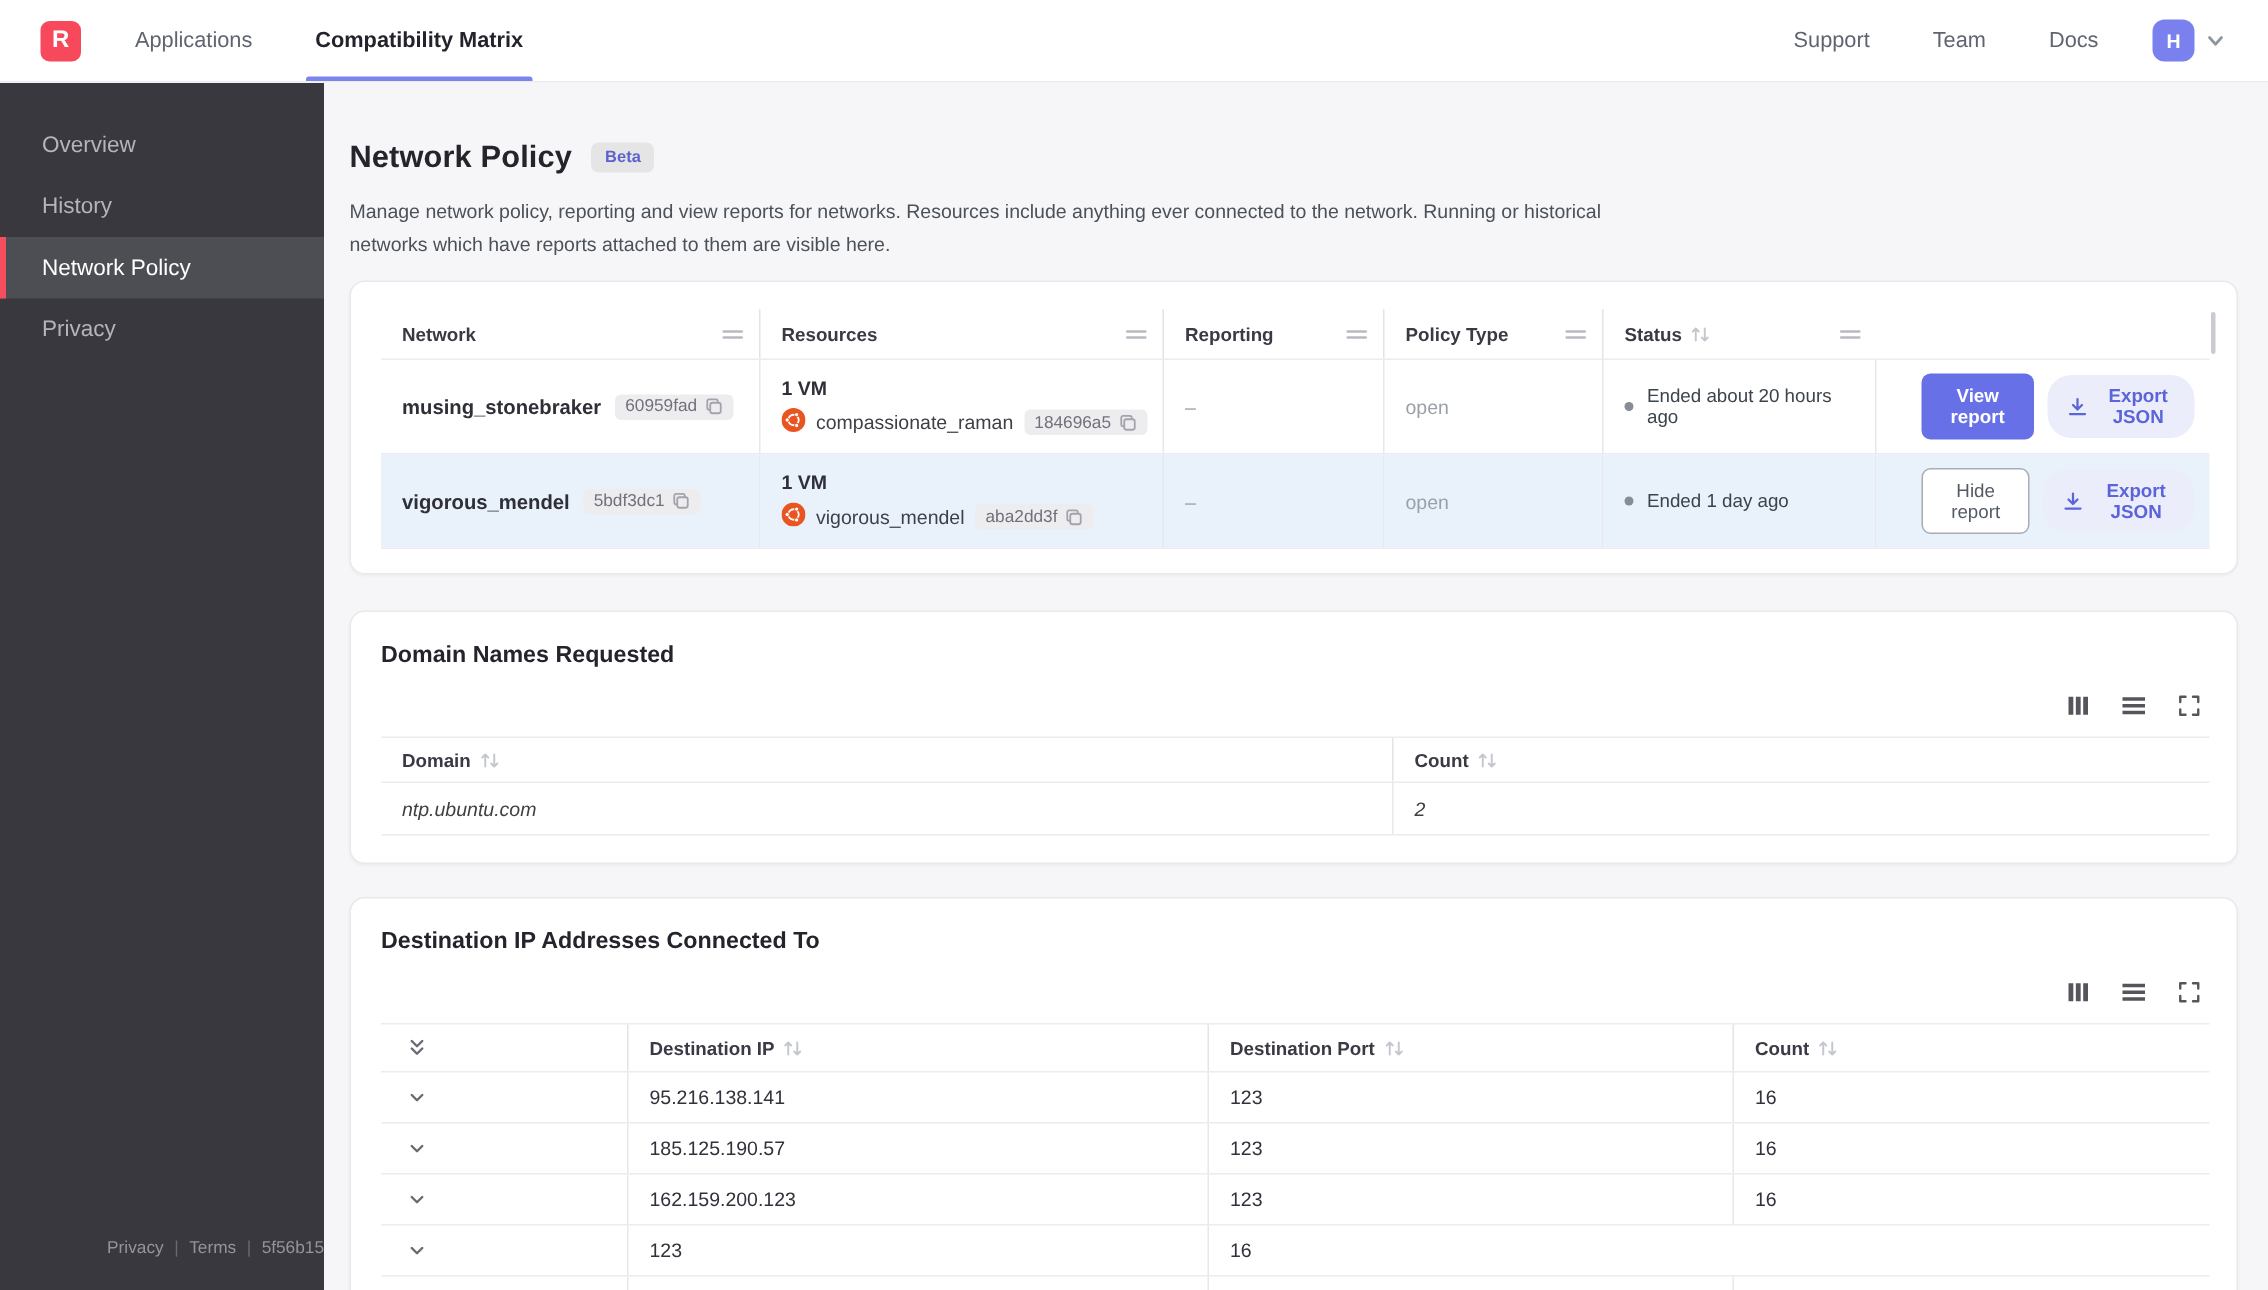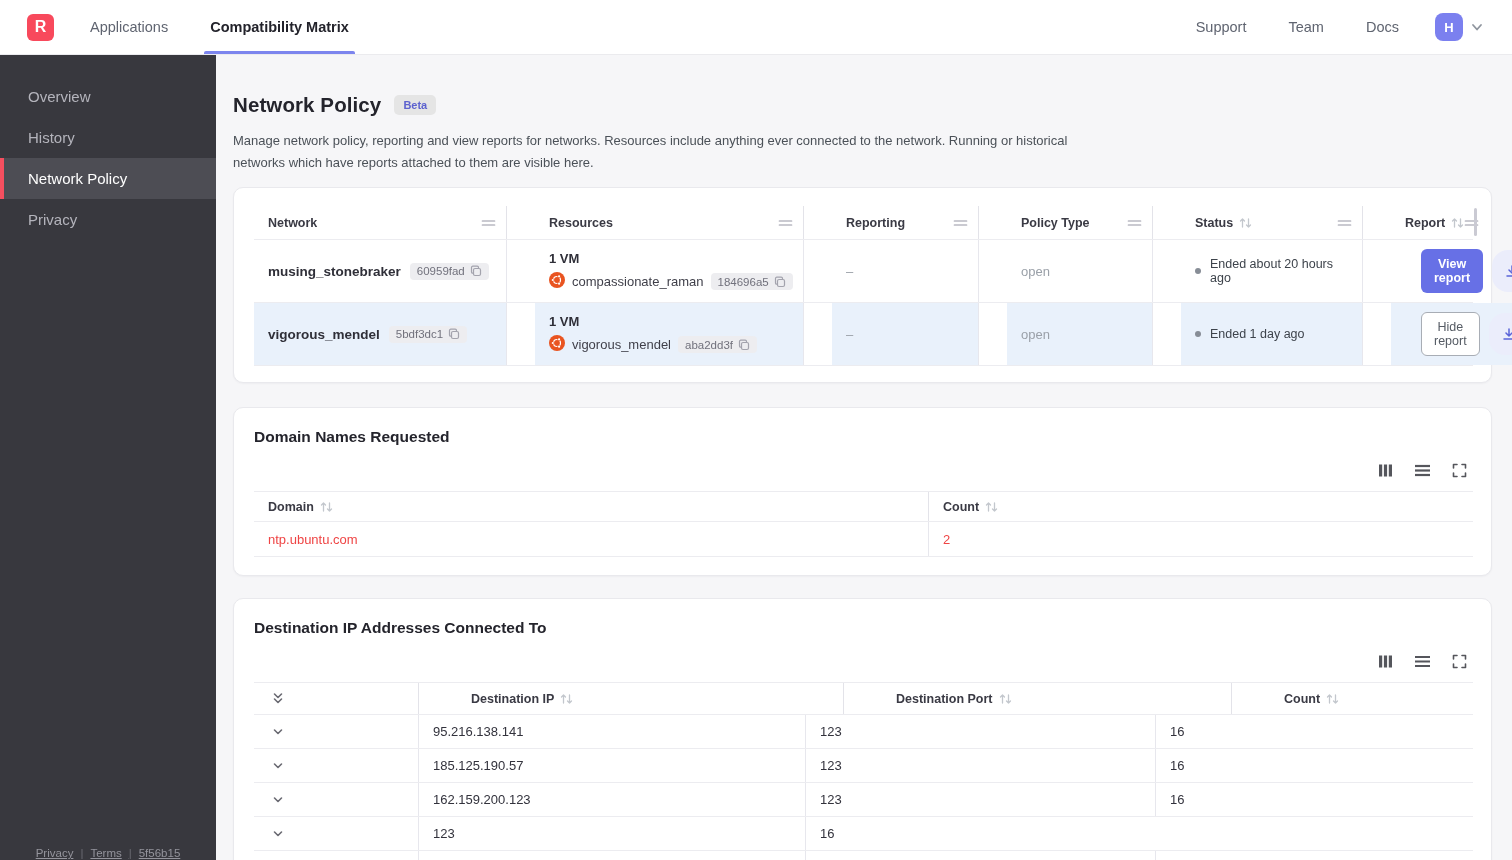--- a/index.html
+++ b/index.html
@@ -24,22 +24,22 @@
     font-size:13px; font-weight:700; display:flex; align-items:center; justify-content:center;
     margin-left:36px; cursor:pointer; }
   .avatar-chevron { margin-left:7px; color:#8f959e; display:flex; cursor:pointer; }
 
   
   .sidebar { position:fixed; top:55px; left:0; width:216px; height:805px; background:#38383e; z-index:10; }
   .side-items { padding-top:21px; }
   .side-item { height:41px; display:flex; align-items:center; padding-left:28px;
     font-size:15px; color:#b4b4bc; cursor:pointer; }
   .side-item.active { background:#4d4d54; color:#fff; border-left:4px solid #f54f5f; padding-left:24px; }
-  .side-footer { position:absolute; bottom:1px; width:100%; text-align:center;
-    font-size:11.5px; color:#94949c;text-decoration:underline; }
+  .side-footer { position:absolute; bottom:22px; width:100%; text-align:right;
+    font-size:11.5px; color:#94949c; }
   .side-footer .sep { margin:0 7px; color:#6a6a72; }
 
   
   .main { margin-left:216px; padding:38px 20px 0 17px; margin-top:55px; }
   .page-head { display:flex; align-items:center; gap:13px; }
   .page-title { font-size:20.5px; font-weight:700; color:#24242c; letter-spacing:.1px; }
   .beta-badge { background:#e5e5e5; color:#5d62cf; font-size:11px; font-weight:600;
     padding:4px 9px; border-radius:5px; }
   .page-desc { margin-top:13px; font-size:13px; line-height:1.66; color:#4b5158; max-width:880px; }
 
@@ -50,21 +50,21 @@
   .card3 { margin-top:22px; padding:20px 18px 18px 20px; height:300px; overflow:hidden; }
   .card-title { font-size:15.5px; font-weight:700; color:#24242c; }
 
   
   .eq-icon { color:#b9b9c2; display:flex; cursor:pointer; }
   .sort-icon { color:#c3c7cd; display:flex; margin-left:6px; }
   .hcell-label { font-size:12.5px; font-weight:700; color:#3a3a44; }
 
   
   .t1 { position:relative; }
-  .t1-row { display:grid; grid-template-columns:253px 269px 147px 146px 182px 1fr;gap:28px; }
+  .t1-row { display:grid; grid-template-columns:253px 269px 147px 146px 182px 1fr; }
   .t1-hcell { height:33px; display:flex; align-items:center; justify-content:space-between;
     padding:0 10px 0 14px; border-right:1px solid #e3e3e9; }
   .t1-hcell:last-child { border-right:none; }
   .t1-hcell .left { display:flex; align-items:center; }
   .t1-body .t1-row { border-top:1px solid #ececf0; }
   .t1-body .t1-row:last-child { border-bottom:1px solid #ececf0; }
   .t1-cell { min-height:55px; padding:9px 10px 9px 14px; border-right:1px solid #e7e7ed;
     display:flex; flex-direction:column; justify-content:center; }
   .t1-cell:last-child { border-right:none; }
   .t1-row.selected .t1-cell { background:#e9f1fb; }
@@ -94,30 +94,30 @@
     margin:17px 6px 13px 0; color:#55565c; }
   .tool-icon { display:flex; cursor:pointer; }
 
   
   .t2-row { display:grid; grid-template-columns:675px 1fr; }
   .t2-hcell { height:29px; display:flex; align-items:center; padding:0 10px 0 14px;
     border-right:1px solid #e3e3e9; }
   .t2-hcell:last-child { border-right:none; }
   .t2-head { border-top:1px solid #ececf0; border-bottom:1px solid #ececf0; }
   .t2-cell { height:34px; display:flex; align-items:center; padding:0 10px 0 14px;
-    border-right:1px solid #e7e7ed; font-size:13px; color:#ef4444; }
+    border-right:1px solid #e7e7ed; font-size:13px; color:#404040;font-style:italic; }
   .t2-cell:last-child { border-right:none; }
   .t2-body .t2-row { border-bottom:1px solid #ececf0; }
 
   
   .t3-row { display:grid; grid-template-columns:165px 387px 350px 1fr; }
   .t3-hcell { height:31px; display:flex; align-items:center; padding:0 10px 0 14px;
     border-right:1px solid #e3e3e9; }
   .t3-hcell:last-child { border-right:none; }
-  .t3-head { border-top:1px solid #ececf0; border-bottom:1px solid #ececf0;gap:38px; }
+  .t3-head { border-top:1px solid #ececf0; border-bottom:1px solid #ececf0; }
   .t3-cell { height:33px; display:flex; align-items:center; padding:0 10px 0 14px;
     border-right:1px solid #e7e7ed; font-size:13px; color:#32323c; }
   .t3-cell:last-child { border-right:none; }
   .t3-body .t3-row { border-bottom:1px solid #ececf0; }
   .row-chevron { color:#6a6a72; display:flex; cursor:pointer; margin-left:3px; }
   .dbl-chevron { color:#6a6a72; display:flex; margin-left:3px; cursor:pointer; }
 </style>
 </head>
 <body>
 
@@ -201,37 +201,20 @@
           <span class="eq-icon">
               <svg width="15" height="10" viewBox="0 0 15 10" stroke="currentColor" stroke-width="1.7" stroke-linecap="round">
                 <line x1="1.5" y1="3" x2="13.5" y2="3"></line>
                 <line x1="1.5" y1="7" x2="13.5" y2="7"></line>
               </svg>
             </span>
         </div>
         <div class="t1-hcell">
           <span class="left">
               <span class="hcell-label">Status</span>
-          <span class="sort-icon">
-                <svg width="13" height="12" viewBox="0 0 13 12" stroke="currentColor" stroke-width="1.3" fill="none" stroke-linecap="round" stroke-linejoin="round">
-                  <path d="M3.5 10 V2 M1.5 4 l2-2 2 2"></path>
-                  <path d="M9.5 2 V10 M7.5 8 l2 2 2-2"></path>
-                </svg>
-              </span>
-            </span>
-          <span class="eq-icon">
-              <svg width="15" height="10" viewBox="0 0 15 10" stroke="currentColor" stroke-width="1.7" stroke-linecap="round">
-                <line x1="1.5" y1="3" x2="13.5" y2="3"></line>
-                <line x1="1.5" y1="7" x2="13.5" y2="7"></line>
-              </svg>
-            </span>
-        </div>
-        <div class="t1-hcell">
-          <span class="left">
-              <span class="hcell-label">Report</span>
           <span class="sort-icon">
                 <svg width="13" height="12" viewBox="0 0 13 12" stroke="currentColor" stroke-width="1.3" fill="none" stroke-linecap="round" stroke-linejoin="round">
                   <path d="M3.5 10 V2 M1.5 4 l2-2 2 2"></path>
                   <path d="M9.5 2 V10 M7.5 8 l2 2 2-2"></path>
                 </svg>
               </span>
             </span>
           <span class="eq-icon">
               <svg width="15" height="10" viewBox="0 0 15 10" stroke="currentColor" stroke-width="1.7" stroke-linecap="round">
                 <line x1="1.5" y1="3" x2="13.5" y2="3"></line>

